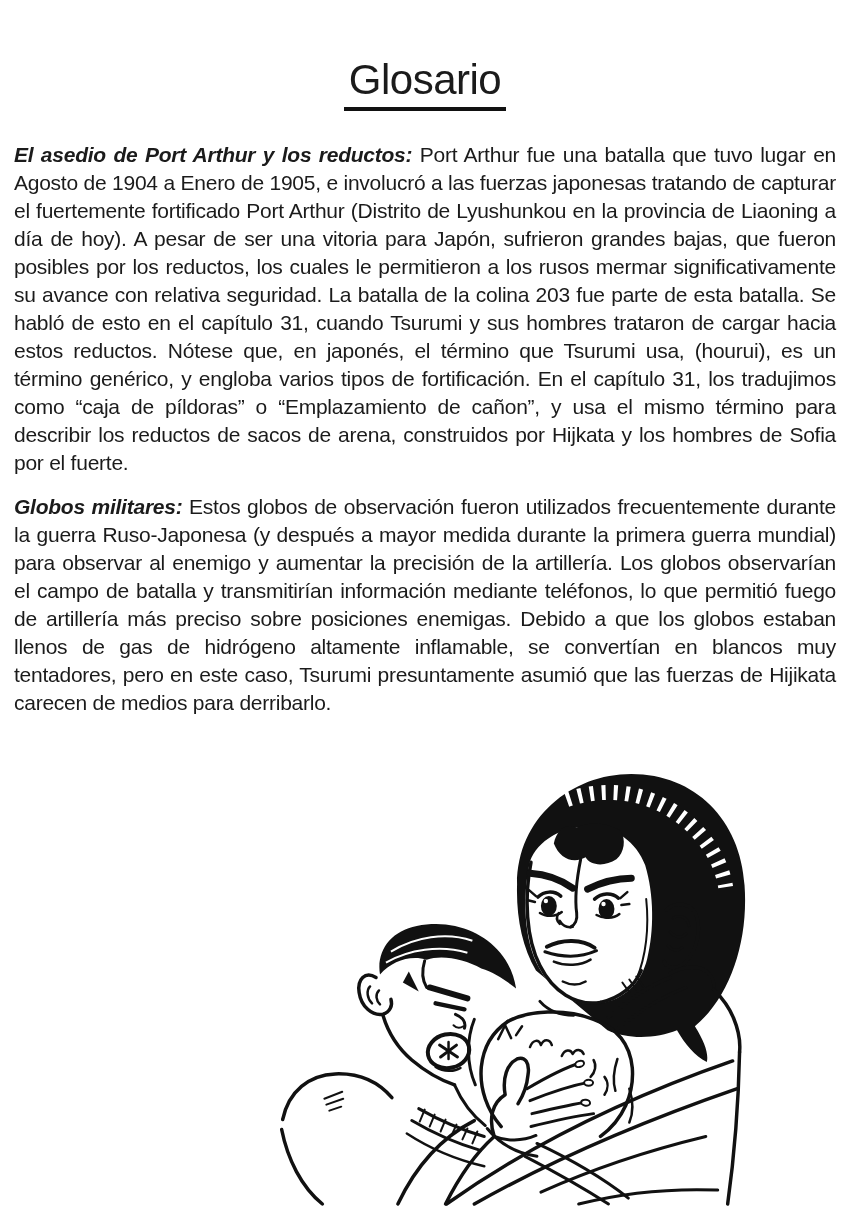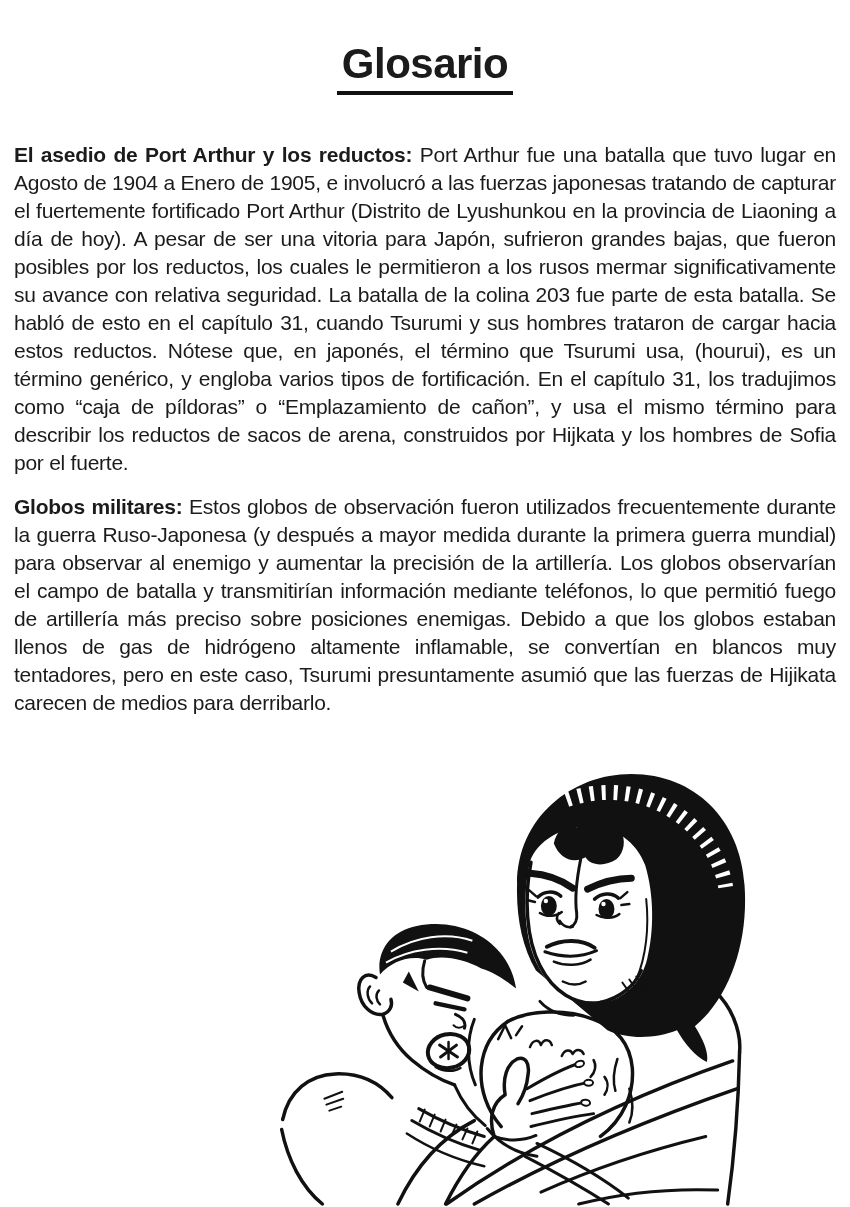--- a/index.html
+++ b/index.html
@@ -11,24 +11,24 @@
   }
   .page {
     position: relative;
     width: 850px; height: 1207px;
     background: #fff;
     overflow: hidden;
   }
   .title {
     position: absolute;
     top: 40px; left: 0; right: 0;
-    margin: 0;
+    margin: 16px;
     text-align: center;
     font-size: 42px;
-    font-weight: 700;
+    font-weight: 400;
     letter-spacing: -0.5px;
   }
   .title-text {
     display: inline-block;
     border-bottom: 4px solid #111;
     padding: 0 5px 4px 5px;
     line-height: 1.1;
   }
   .body-text {
     position: absolute;
@@ -36,21 +36,21 @@
     width: 822px;
   }
   .entry {
     margin: 0;
     font-size: 21px;
     line-height: 28px;
     letter-spacing: -0.25px;
     text-align: justify;
   }
   .entry + .entry { margin-top: 16px; }
-  .term { font-weight: 700; }
+  .term { font-weight: 700; font-style: italic; }
   .illustration {
     position: absolute;
     left: 278px; top: 760px;
     width: 500px; height: 447px;
   }
   .illustration svg { display: block; width: 100%; height: 100%; }
 </style>
 </head>
 <body>
 

